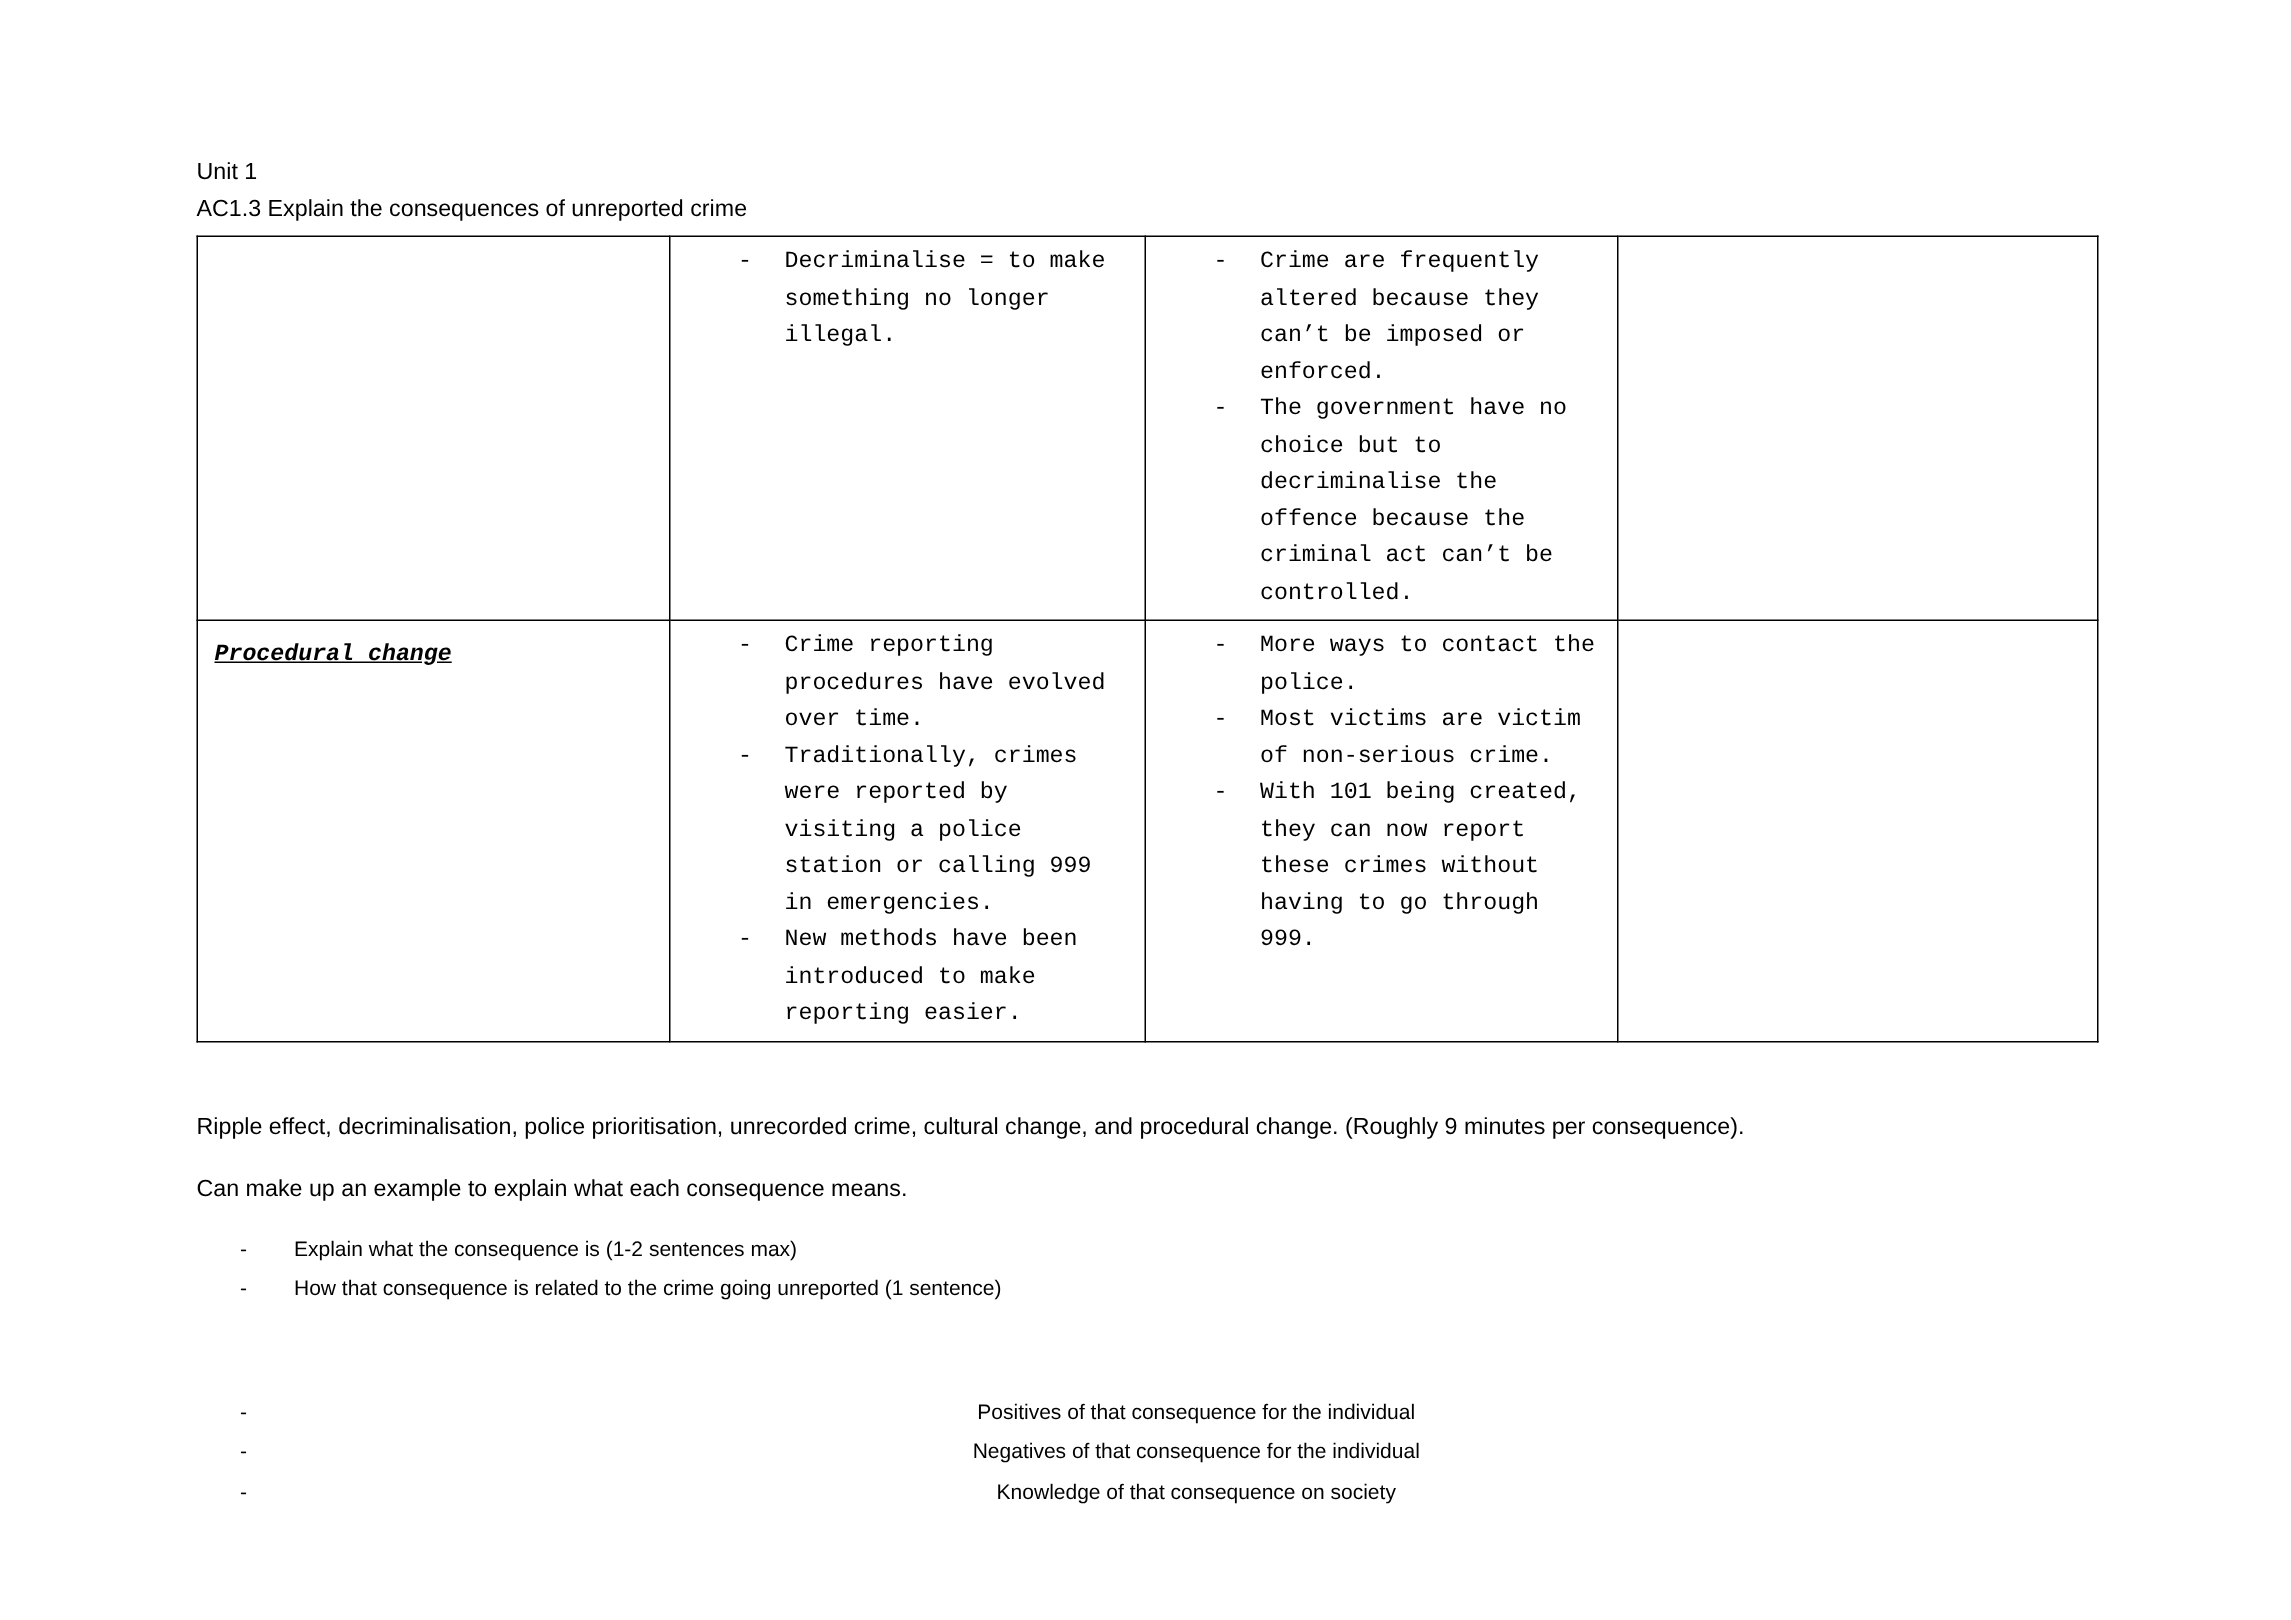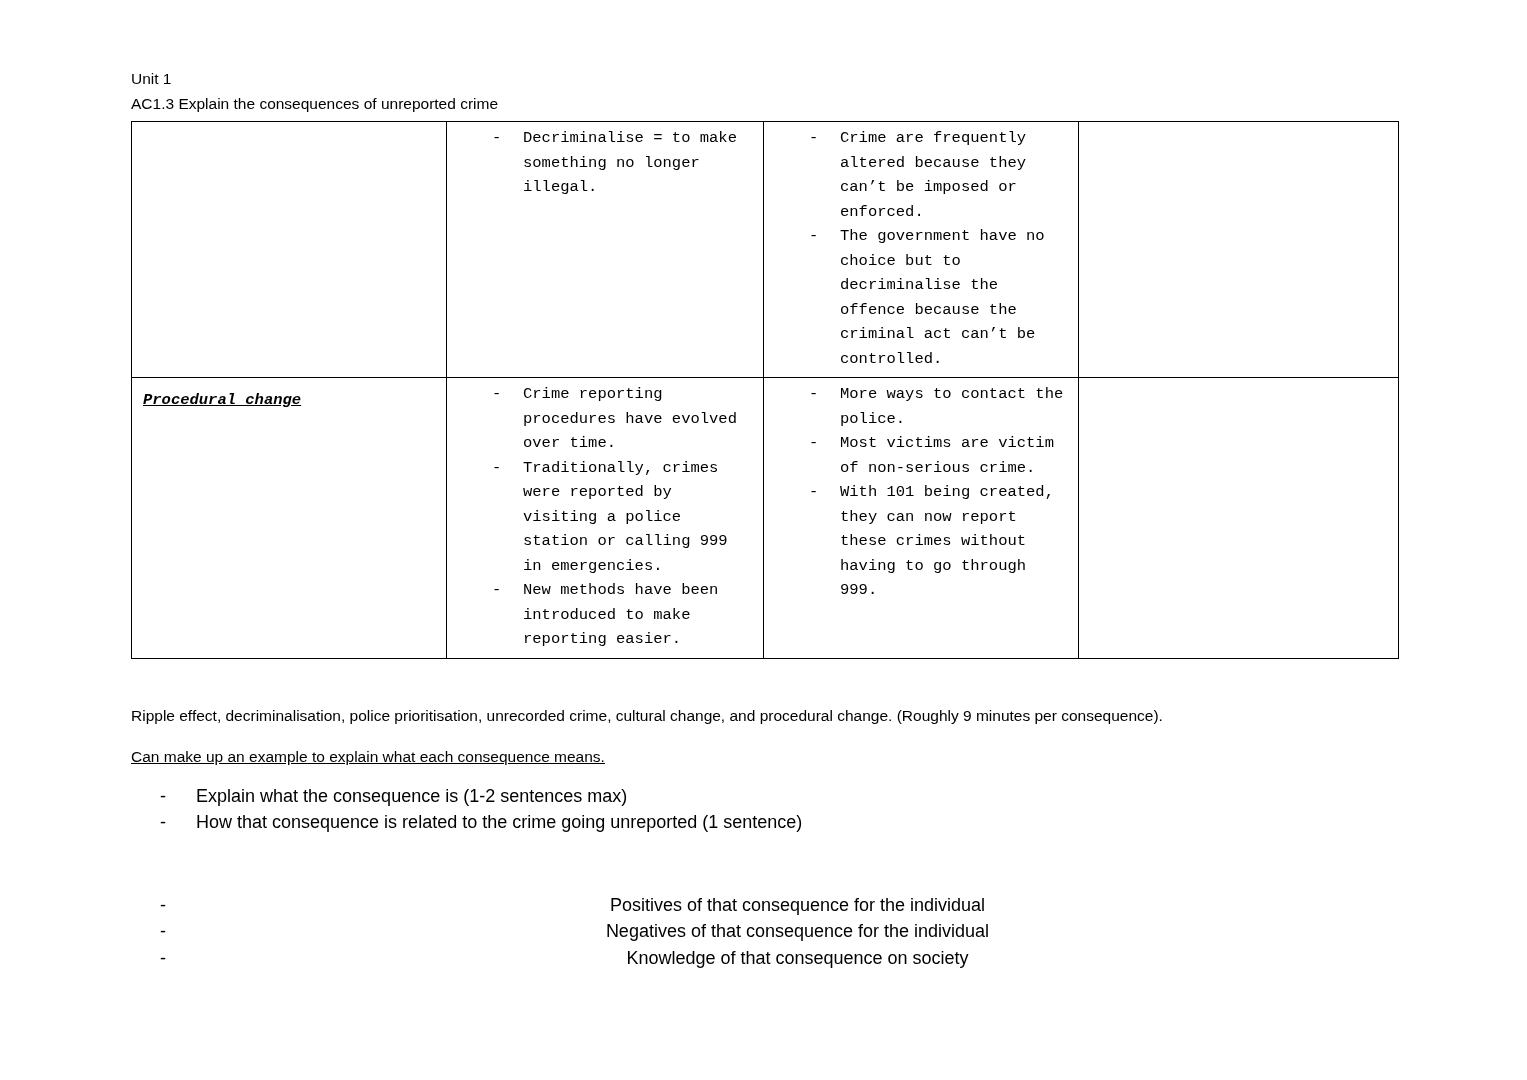--- a/index.html
+++ b/index.html
@@ -9,20 +9,21 @@
     height: 1080px;
     font-family: "Liberation Sans", sans-serif;
     color: #000000;
     overflow: hidden;
   }
   .page {
     width: 1527px;
     height: 952px;
     background: #ffffff;
     padding: 66px 128px 0 131px;
+    margin-top: 36px;
   }
   .header-line {
     font-size: 15.5px;
     line-height: 25px;
     white-space: nowrap;
   }
   table.ko-table {
     border-collapse: collapse;
     width: 1267px;
     table-layout: fixed;
@@ -55,28 +56,28 @@
     content: "-";
     position: absolute;
     left: 45px;
     top: 0;
   }
   .body-copy {
     font-size: 15.5px;
     line-height: 25px;
   }
   .para-keywords { margin-top: 44px; }
-  .para-example  { margin-top: 16px; text-decoration: underline; }
+  .para-example  { margin-top: 16px; }
   .body-list { margin-top: 14px; }
   .body-list-2 { margin-top: 56px; text-align: center; }
   .body-dash-item {
     position: relative;
     padding-left: 65px;
     line-height: 26.5px;
-    font-size: 18px;
+    font-size: 14px;
   }
   .body-dash-item::before {
     content: "-";
     position: absolute;
     left: 29px;
     top: 0;
   }
 </style>
 </head>
 <body>

